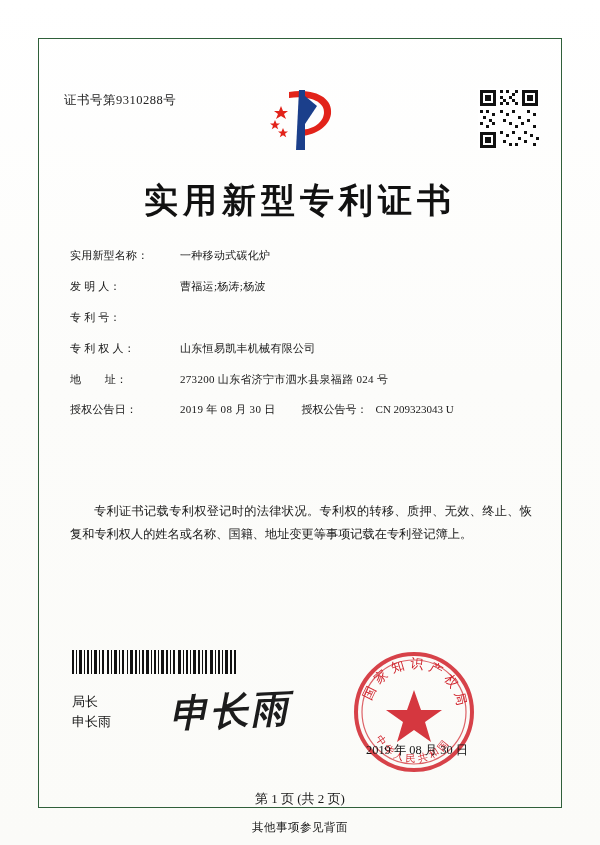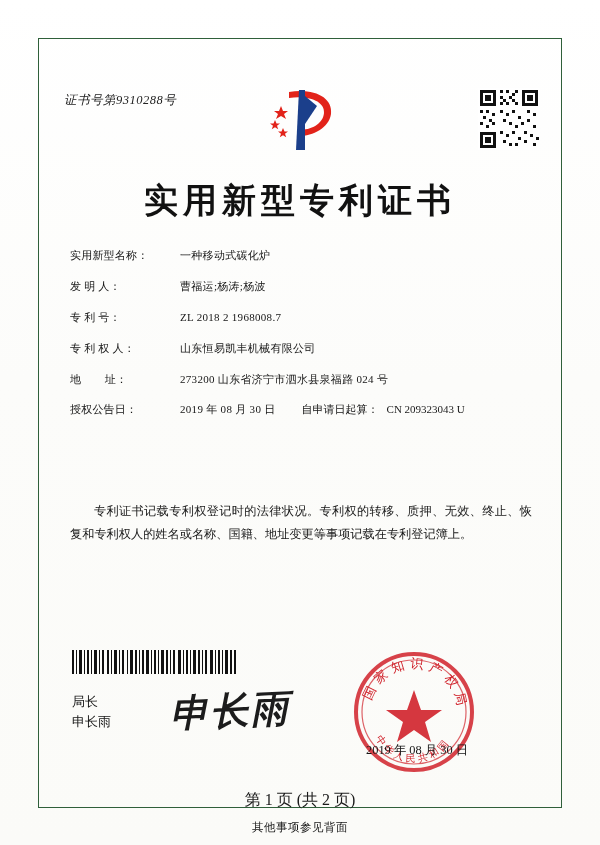--- a/index.html
+++ b/index.html
@@ -40,21 +40,20 @@
   }
 
   
   .cert-no {
     position: absolute;
     left: 64px;
     top: 92px;
     font-size: 12.5px;
     letter-spacing: 0.5px;
     color: #222;
-    font-style: italic;
   }
 
   .logo {
     position: absolute;
     left: 255px;
     top: 84px;
     width: 90px;
     height: 72px;
   }
 
@@ -177,21 +176,21 @@
     font-size: 12.4px;
     color: #151515;
   }
 
   
   .page-num {
     position: absolute;
     left: 0; right: 0;
     top: 790px;
     text-align: center;
-    font-size: 16px;
+    font-size: 13px;
     color: #1a1a1a;
   }
   .back-note {
     position: absolute;
     left: 0; right: 0;
     top: 820px;
     text-align: center;
     font-size: 11.5px;
     color: #1a1a1a;
     letter-spacing: 0.5px;
@@ -287,34 +286,33 @@
     <div class="field-row">
       <div class="field-label">实用新型名称：</div>
       <div class="field-value">一种移动式碳化炉</div>
     </div>
     <div class="field-row">
       <div class="field-label">发 明 人：</div>
       <div class="field-value">曹福运;杨涛;杨波</div>
     </div>
     <div class="field-row">
       <div class="field-label">专 利 号：</div>
-      <div class="field-value">ZL 2018 2 1968008.7</div>
     </div>
     <div class="field-row">
       <div class="field-label">专 利 权 人：</div>
       <div class="field-value">山东恒易凯丰机械有限公司</div>
     </div>
     <div class="field-row">
       <div class="field-label">地        址：</div>
       <div class="field-value">273200 山东省济宁市泗水县泉福路 024 号</div>
     </div>
     <div class="field-row inline-two">
       <div class="field-label">授权公告日：</div>
       <div class="field-value">2019 年 08 月 30 日</div>
-      <div class="field-value2-label">自申请日起算：</div>
+      <div class="field-value2-label">授权公告号：</div>
       <div class="field-value2">CN 209323043 U</div>
     </div>
   </div>
 
   <div class="paragraphs">
     <p>专利证书记载专利权登记时的法律状况。专利权的转移、质押、无效、终止、恢复和专利权人的姓名或名称、国籍、地址变更等事项记载在专利登记簿上。</p>
   </div>
 
   <div class="barcode">
     <svg viewBox="0 0 165 24" width="165" height="24" xmlns="http://www.w3.org/2000/svg">

